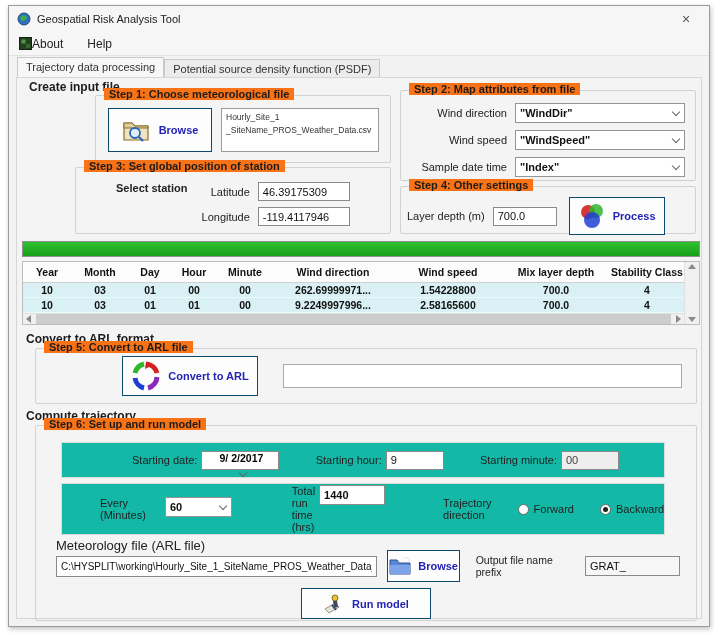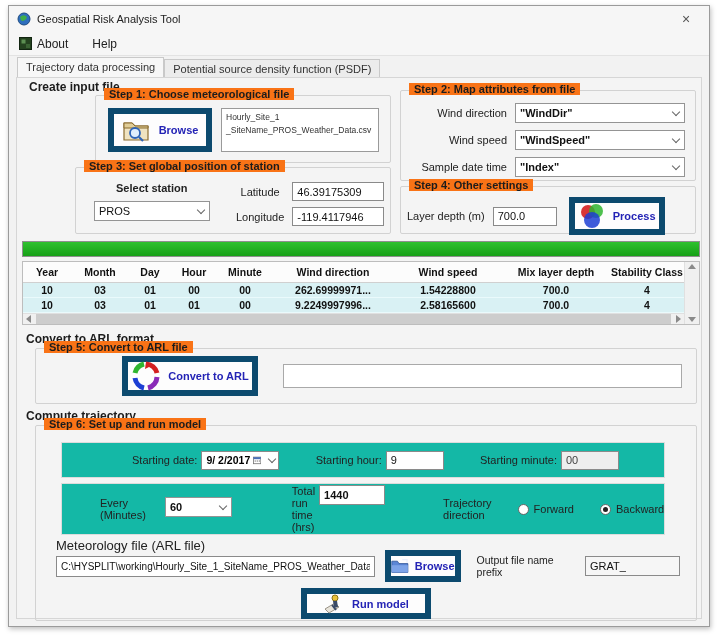--- a/index.html
+++ b/index.html
@@ -8,21 +8,21 @@
 
   
   .window { position:absolute; left:8px; top:5px; width:702px; height:622px; background:#f2f2f2;
             border:1px solid #9b9b9b; box-shadow:1px 2px 5px rgba(0,0,0,.25); }
   .titlebar { position:absolute; left:0; top:0; right:0; height:26px; background:#f6f6f6; display:flex; align-items:center; padding:0 8px; }
   .titlebar .app-title { font-size:11px; color:#222; margin-left:6px; }
   .close-btn { margin-left:auto; width:30px; height:22px; display:flex; align-items:center; justify-content:center;
                font-size:14px; color:#555; cursor:pointer; }
   .menubar { position:absolute; left:0; top:26px; right:0; height:24px; background:#f6f6f6; border-bottom:1px solid #e3e3e3;
              display:flex; align-items:center; padding:0 10px; gap:24px; }
-  .menu-item { display:flex; align-items:center; gap:5px; font-size:12px; color:#222; cursor:pointer; }
+  .menu-item { display:flex; align-items:center; font-size:12px; color:#222; cursor:pointer; }
 
   
   .tabstrip { position:absolute; left:8px; top:51px; right:8px; height:20px; display:flex; align-items:flex-end; }
   .tab { font-size:11px; padding:3px 8px 3px 8px; border:1px solid #c9c9c9; border-bottom:none; color:#333; cursor:pointer; }
   .tab.active { background:#f7f7f7; position:relative; z-index:3; padding-bottom:4px; }
   .tab.inactive { background:#ececec; height:18px; }
 
   .tabpanel { position:absolute; left:7px; top:71px; right:7px; bottom:7px; background:#f4f4f4; border:1px solid #d6d6d6; }
 
   
@@ -30,41 +30,41 @@
   .legend { position:absolute; top:-8px; left:8px; background:#f97316; padding:0 5px; font-size:11px; font-weight:bold; color:#1c1c1c; white-space:nowrap; }
   .section-label { position:absolute; font-size:12px; font-weight:bold; color:#1c1c1c; }
 
   label, .lbl { font-size:11px; color:#222; }
   .tfield { border:1px solid #8a8a8a; background:#fff; font-family:"Liberation Sans",sans-serif; font-size:11px; color:#111; padding:1px 4px; }
   .combo { border:1px solid #949494; background:#fff; display:flex; align-items:center; font-size:11px; color:#111; padding:0 4px; position:relative; }
   .combo .val { flex:1; overflow:hidden; white-space:nowrap; }
   .chev { width:8px; height:8px; position:relative; margin-left:4px; flex:0 0 auto; }
   .chev::after { content:""; position:absolute; left:1px; top:0px; width:5px; height:5px; border-right:1.5px solid #666; border-bottom:1.5px solid #666; transform:rotate(45deg); }
 
-  .btn { background:#fdfdfd; border:6px solid #0c4a6e; display:flex; align-items:center; justify-content:center; gap:7px; cursor:pointer; }
+  .btn { background:#fdfdfd; border:1px solid #0c4a6e; display:flex; align-items:center; justify-content:center; gap:7px; cursor:pointer; }
   .btn .btn-label { color:#2323b5; font-weight:bold; font-size:11px; }
 
   
   .step1-body { display:flex; padding:12px 8px 8px 12px; gap:9px; }
   .filebox { width:158px; height:44px; border:1px solid #9a9a9a; background:#fff; padding:2px 4px; font-size:8.5px; line-height:1.5; color:#333; overflow:hidden; }
 
   
   .step2-body { display:flex; flex-direction:column; gap:7px; padding:12px 10px 8px 4px; }
   .step2-row { display:flex; align-items:center; }
   .step2-row .lbl { width:102px; text-align:right; margin-right:8px; }
   .step2-row .combo { flex:1; height:20px; }
   .step2-row .combo .val { font-weight:bold; }
 
   
-  .step3-body { display:flex; padding:12px 10px 8px 18px; gap:26px; }
+  .step3-body { display:flex; padding:12px 10px 8px 18px; gap:14px; }
   .step3-col1 { display:flex; flex-direction:column; }
   .step3-col1 .lbl { font-weight:bold; margin:2px 0 7px 22px; }
   .step3-col1 .combo { width:116px; height:20px; }
   .coord-grid { display:grid; grid-template-columns:auto 92px; grid-row-gap:6px; grid-column-gap:8px; align-items:center; margin-top:2px; }
-  .coord-grid .lbl { text-align:center; }
+  .coord-grid .lbl { text-align:right; }
   .coord-grid .tfield { height:19px; width:92px; }
 
   
   .step4-body { display:flex; align-items:center; padding:10px 8px 4px 6px; gap:8px; }
   .step4-body .tfield { width:64px; height:19px; }
   .process-btn { width:96px; height:38px; margin-left:4px; }
 
   
   .progress { border:1px solid #8f8f8f; background:#eee; overflow:hidden; }
   .progress .fill { height:100%; background:linear-gradient(#2fc12f,#17a017); }
@@ -87,21 +87,21 @@
 
   
   .step5-body { display:flex; align-items:center; height:100%; padding-left:86px; }
   .arl-btn { width:136px; height:40px; }
   .step5-body .progress.empty { flex:1; height:24px; margin-left:25px; margin-right:14px; }
 
   
   .innerpanel { position:absolute; border:1px solid #dcdcdc; background:#14b8a6; }
   .panelA { left:25px; top:16px; width:604px; height:36px; display:flex; align-items:center; justify-content:space-between; padding:0 45px 0 70px; }
   .fgroup { display:flex; align-items:center; gap:4px; }
-  .datefield { width:78px; height:19px; border:1px solid #8a8a8a; background:#fff; display:flex; align-items:center; padding:0 2px 0 4px; gap:3px; }
+  .datefield { width:78px; height:19px; border:1px solid #8a8a8a; background:#fff; display:flex; align-items:center; padding:0 2px 0 4px; gap:3px;flex-direction:column; }
   .datefield .val { font-size:10.5px; font-weight:bold; flex:1; white-space:nowrap; }
   .panelA .tfield { width:58px; height:19px; }
   .tfield.disabled { background:#eeeeee; color:#444; }
 
   .panelB { left:25px; top:57px; width:604px; height:52px; display:flex; align-items:center; padding:0 12px 0 36px; gap:58px; }
   .stack { display:flex; gap:4px; }
   .stack .lbl { margin-left:2px; }
   .stack .combo { width:82px; height:20px; }
   .stack .combo .val { font-weight:bold; }
   .stack .tfield { width:66px; height:20px; font-weight:bold; }
@@ -204,24 +204,20 @@
             </div>
           </div>
         </div>
       </div>
 
       <div class="gb" style="left:58px; top:89px; width:316px; height:67px;">
         <span class="legend">Step 3: Set global position of station</span>
         <div class="step3-body">
           <div class="step3-col1">
             <span class="lbl">Select station</span>
-            <div class="combo">
-              <span class="val">PROS</span>
-              <span class="chev"></span>
-            </div>
           </div>
           <div class="coord-grid">
             <span class="lbl">Latitude</span>
             <input class="tfield" value="46.39175309" style="">
             <span class="lbl">Longitude</span>
             <input class="tfield" value="-119.4117946" style="">
           </div>
         </div>
       </div>
 

